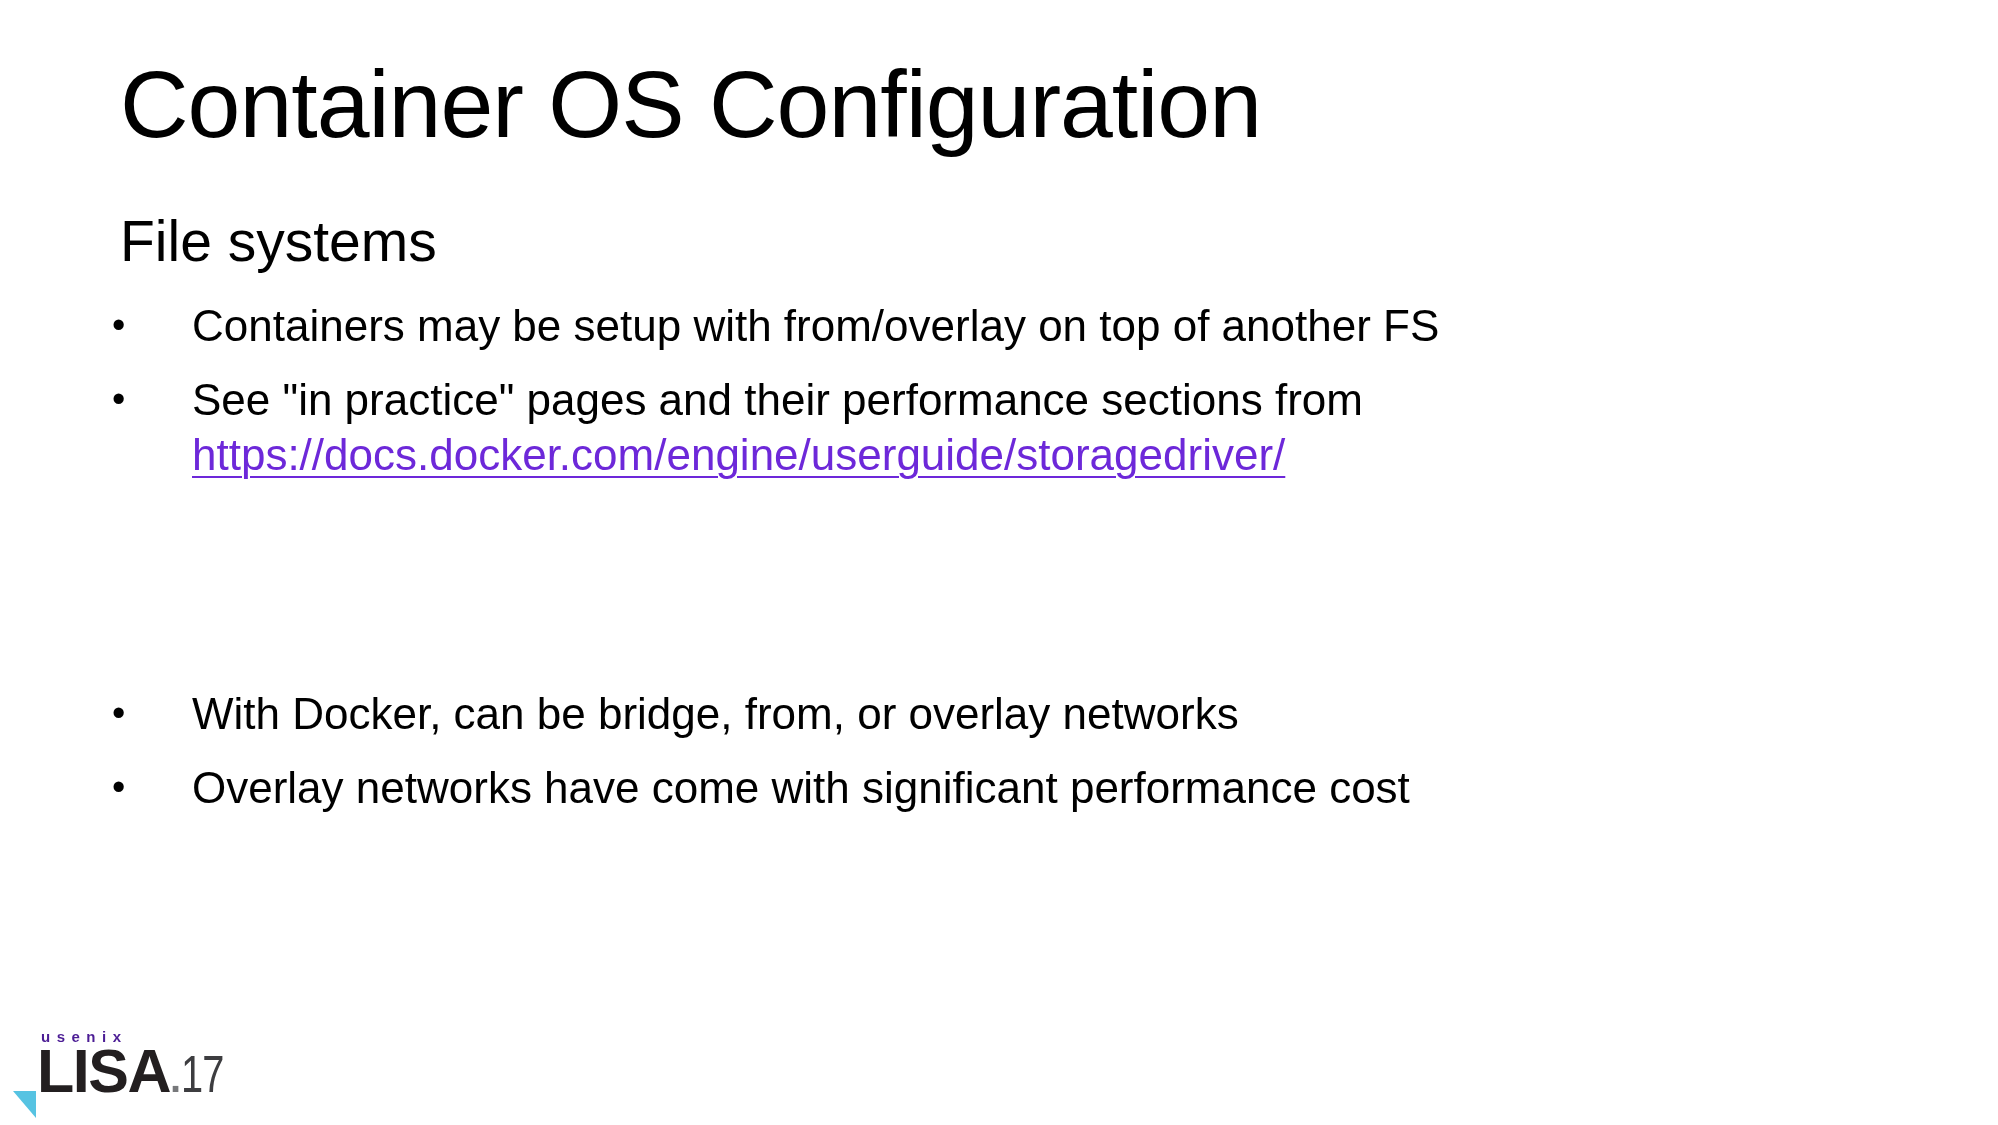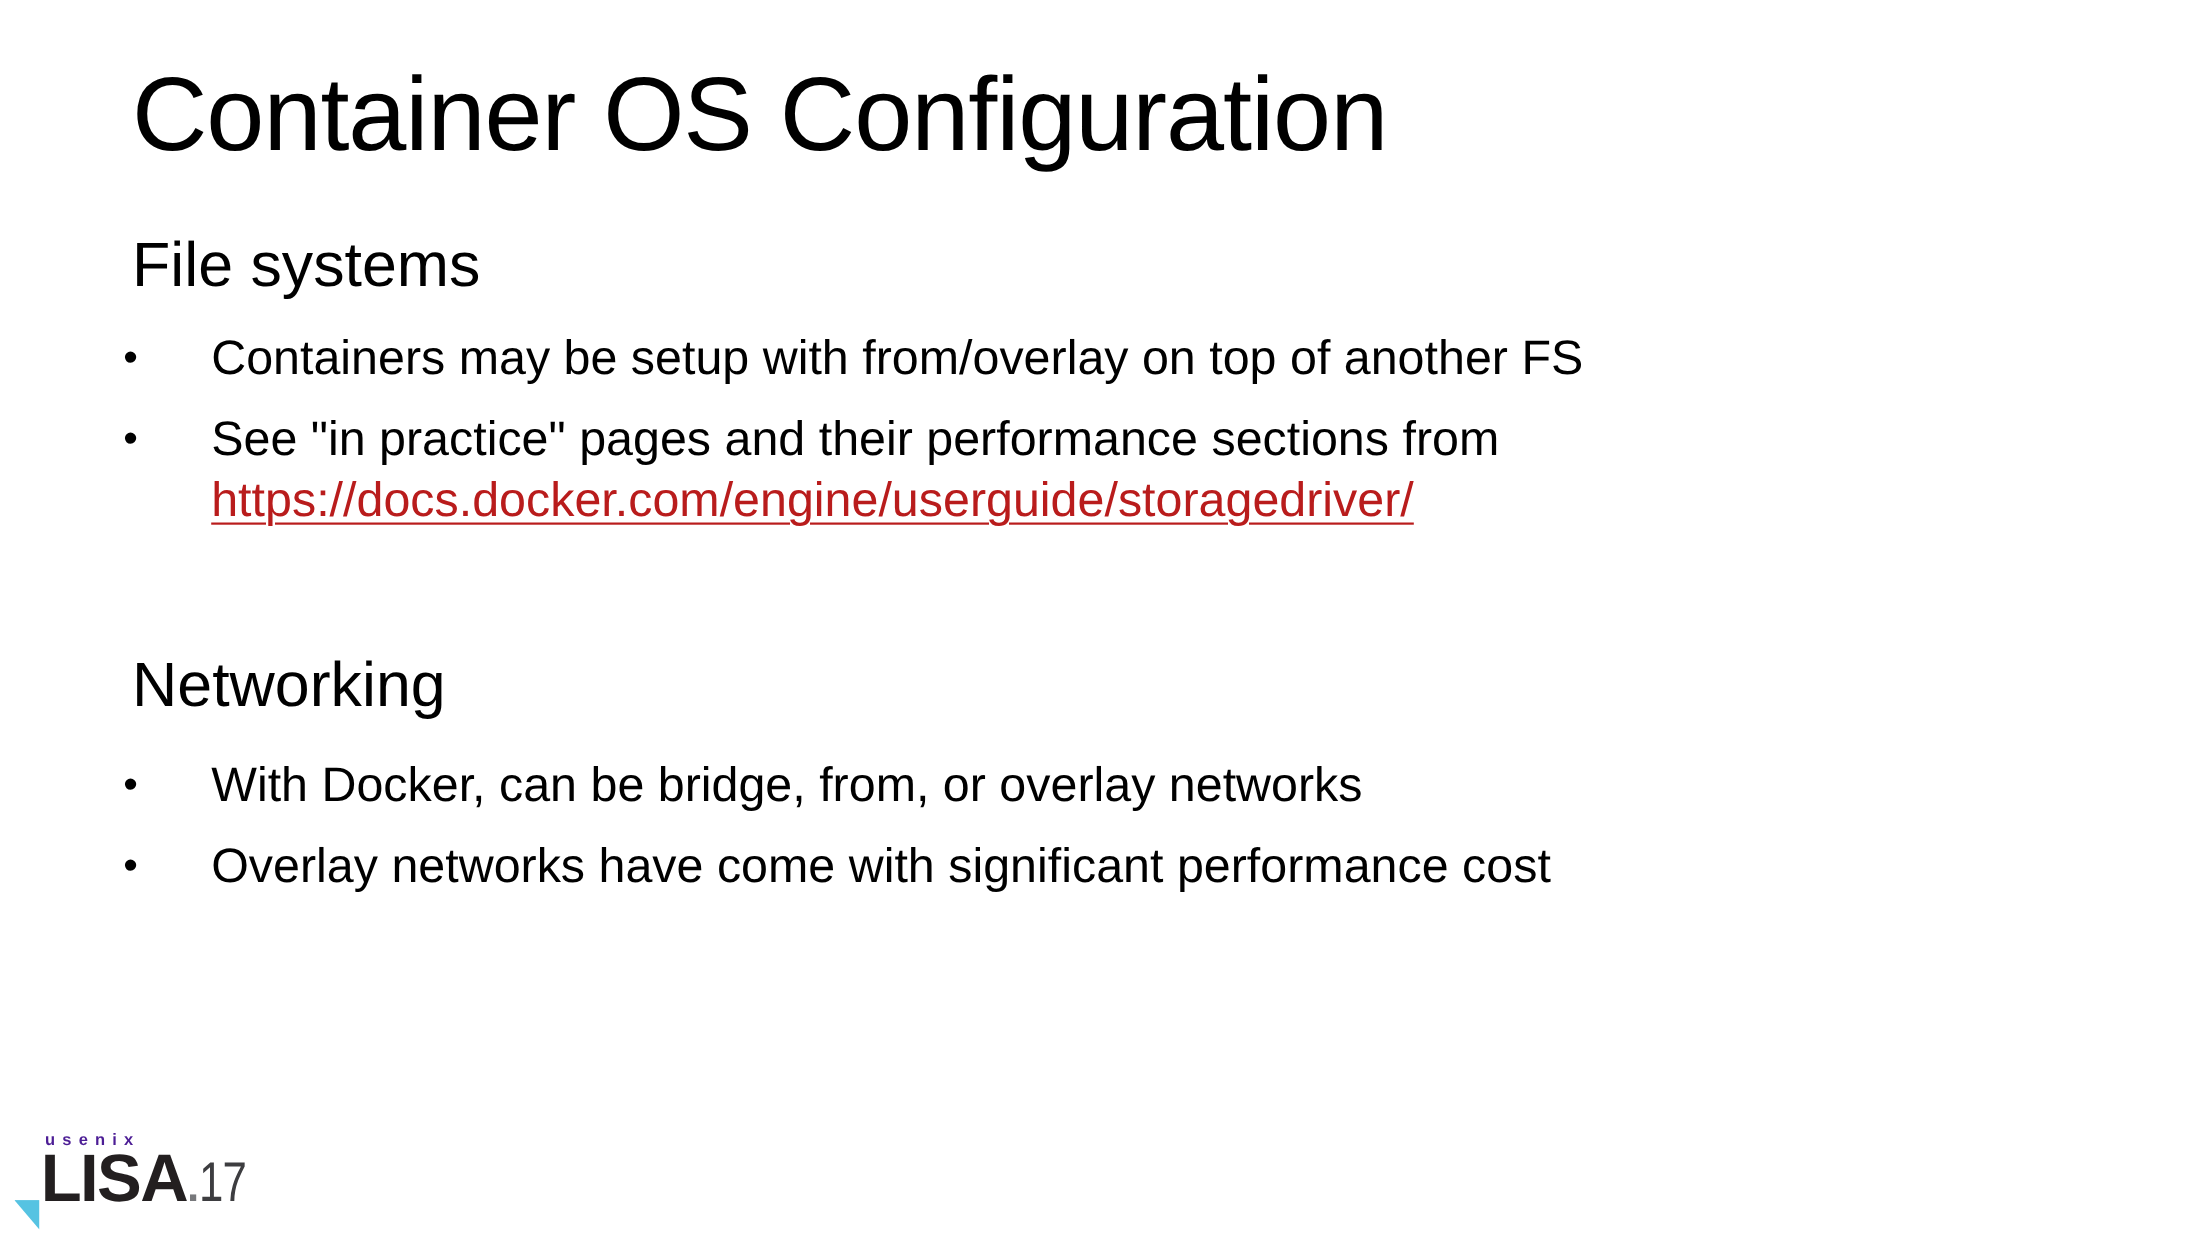--- a/index.html
+++ b/index.html
@@ -58,21 +58,21 @@
     line-height: 55px;
     padding-left: 2px;
     color: #000000;
   }
   .bullet-text {
     font-size: 44px;
     line-height: 55px;
     color: #000000;
   }
   .bullet-link {
-    color: #b91c1c;
+    color: #6d28d9;
     text-decoration: underline;
     text-underline-offset: 6px;
     text-decoration-thickness: 2px;
   }
   .logo {
     position: absolute;
     left: 13px;
     top: 1026px;
     width: 240px;
     height: 96px;
@@ -141,23 +141,20 @@
     </div>
     <div class="bullet-item">
       <div class="bullet-marker">•</div>
       <div class="bullet-text">
         <span>See "in practice" pages and their performance sections from</span><br>
         <a class="bullet-link" href="#">https://docs.docker.com/engine/userguide/storagedriver/</a>
       </div>
     </div>
   </div>
 
-  <div class="section sec-net">
-    <div class="section-heading">Networking</div>
-  </div>
 
   <div class="bullet-list bl-net">
     <div class="bullet-item">
       <div class="bullet-marker">•</div>
       <div class="bullet-text">With Docker, can be bridge, from, or overlay networks</div>
     </div>
     <div class="bullet-item">
       <div class="bullet-marker">•</div>
       <div class="bullet-text">Overlay networks have come with significant performance cost</div>
     </div>

